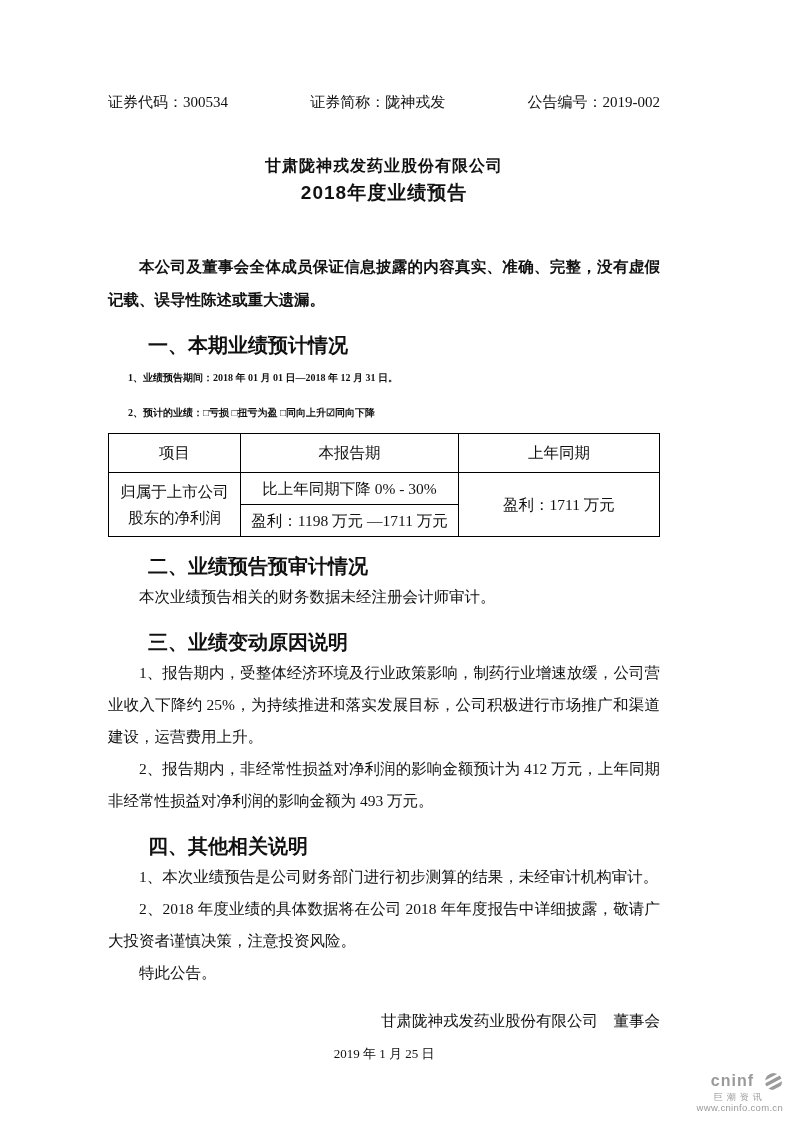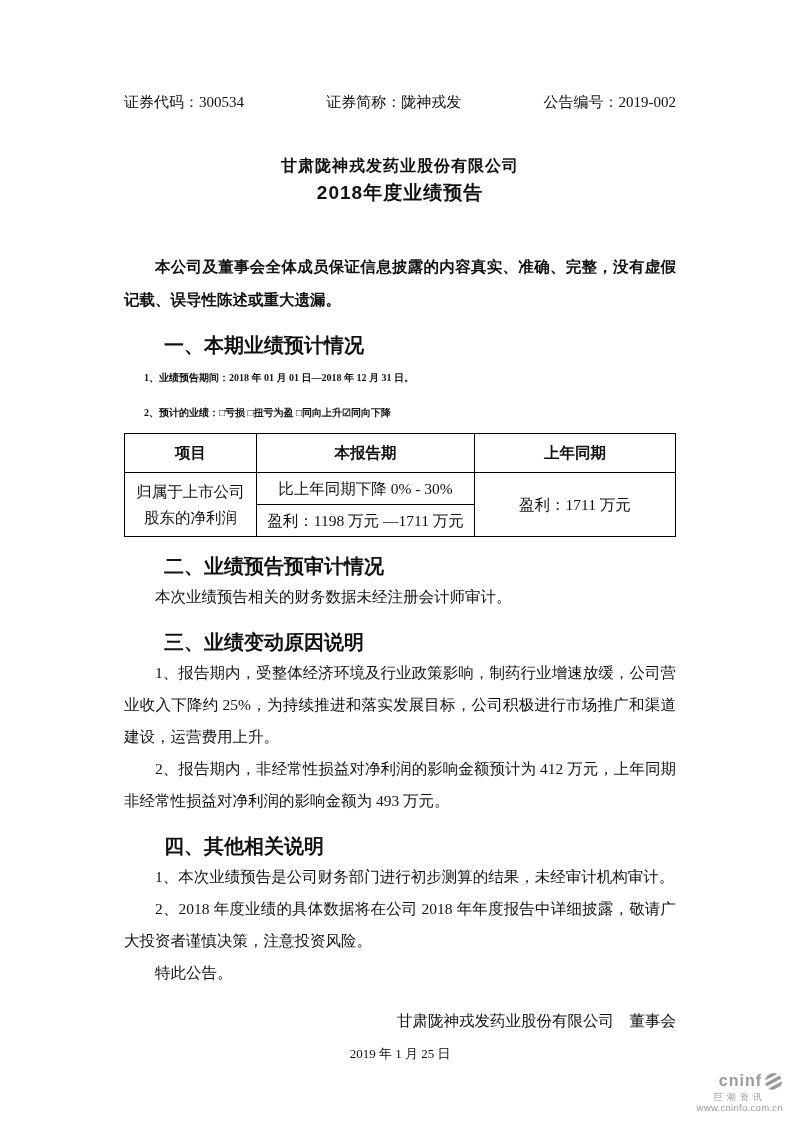--- a/index.html
+++ b/index.html
@@ -8,21 +8,21 @@
     position: relative;
     width: 793px;
     height: 1122px;
     background: #ffffff;
     color: #111111;
     font-family: "Liberation Serif", "DejaVu Serif", serif;
     overflow: hidden;
   }
   .content {
     position: absolute;
-    left: 124px;
+    left: 108px;
     top: 92px;
     width: 552px;
   }
   .doc-header {
     display: flex;
     justify-content: space-between;
     font-size: 15px;
     line-height: 20px;
     white-space: nowrap;
   }
@@ -80,21 +80,21 @@
     font-size: 15.5px;
   }
   table.forecast th, table.forecast td {
     border: 1.5px solid #000000;
     text-align: center;
     vertical-align: middle;
     padding: 0 4px;
   }
   table.forecast th {
     font-family: "Liberation Sans", "DejaVu Sans", sans-serif;
-    font-weight: bold;
+    font-weight: normal;
     height: 39px;
   }
   table.forecast td { height: 32px; line-height: 26px; }
   .col-item { width: 24%; }
   .col-current { width: 39.5%; }
   .col-prior { width: 36.5%; }
   .closing-block { margin-top: 16px; }
   .signature-line {
     text-align: right;
     font-size: 15.5px;
@@ -111,21 +111,21 @@
     bottom: 8px;
     color: #9a9a9a;
     text-align: center;
     font-family: "Liberation Sans", "DejaVu Sans", sans-serif;
     line-height: 1.15;
   }
   .cninfo-brand-row {
     display: flex;
     align-items: center;
     justify-content: flex-end;
-    gap: 2px;
+    gap: 10px;
   }
   .cninfo-brand {
     font-weight: bold;
     font-size: 16px;
     letter-spacing: 1px;
   }
   .cninfo-cn {
     font-size: 9px;
     letter-spacing: 4px;
     margin-top: 1px;

